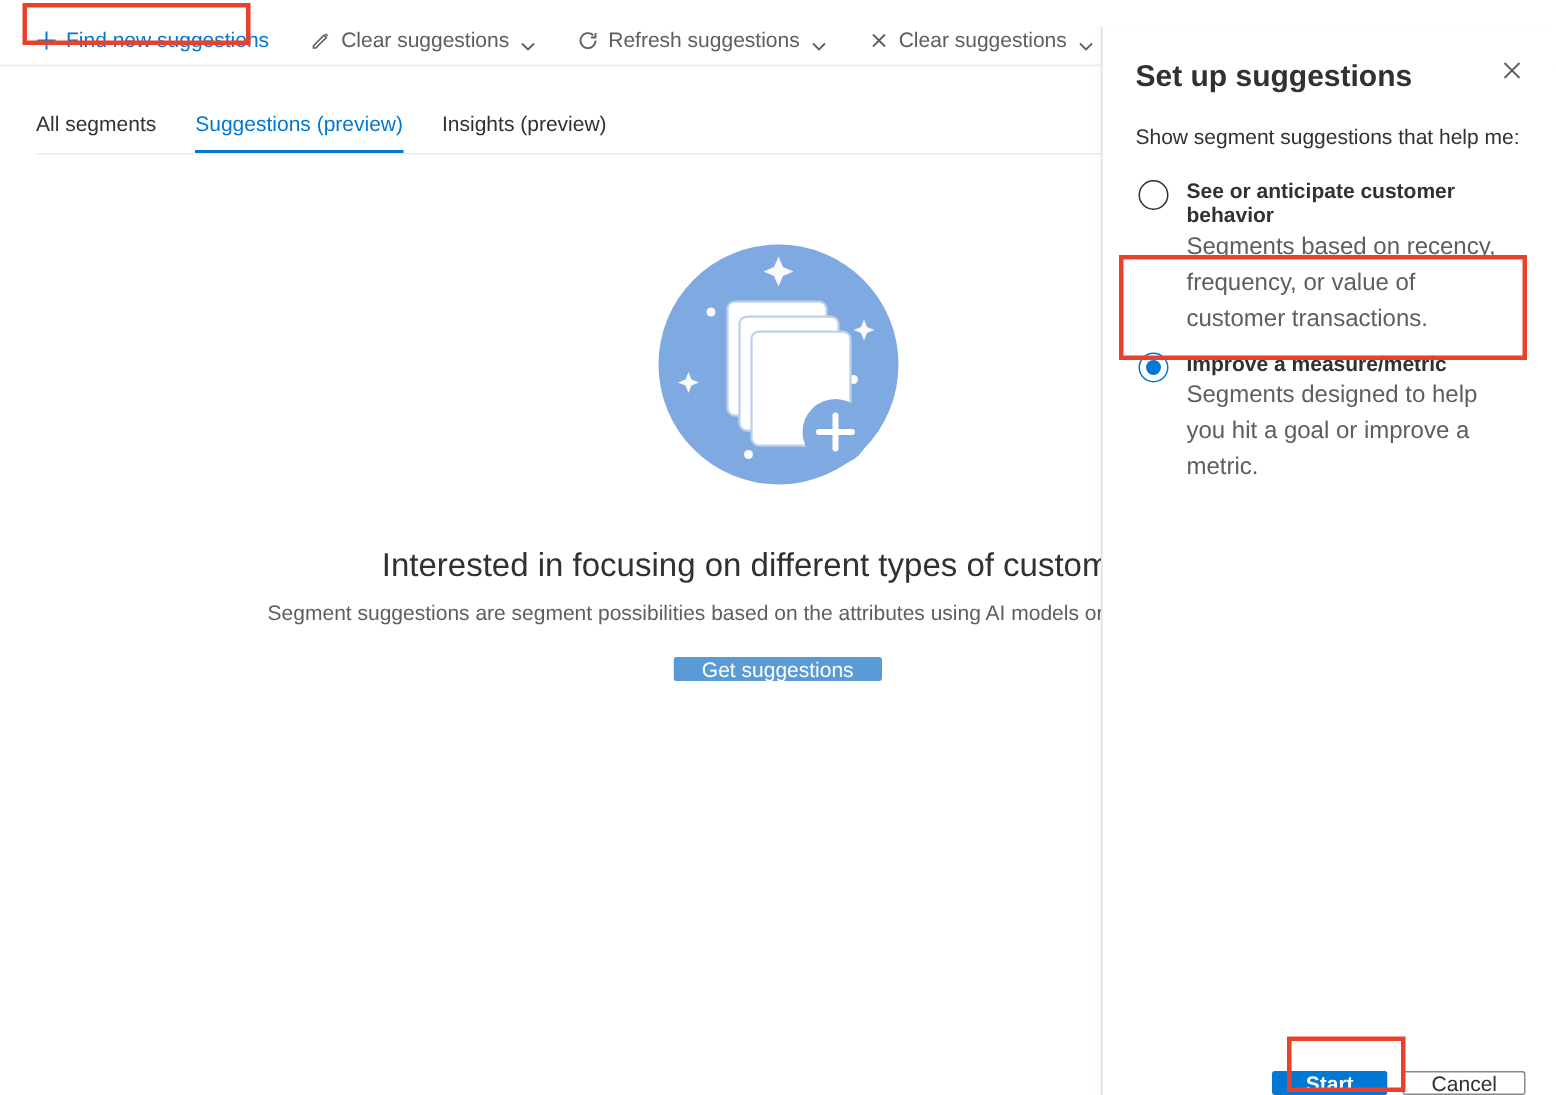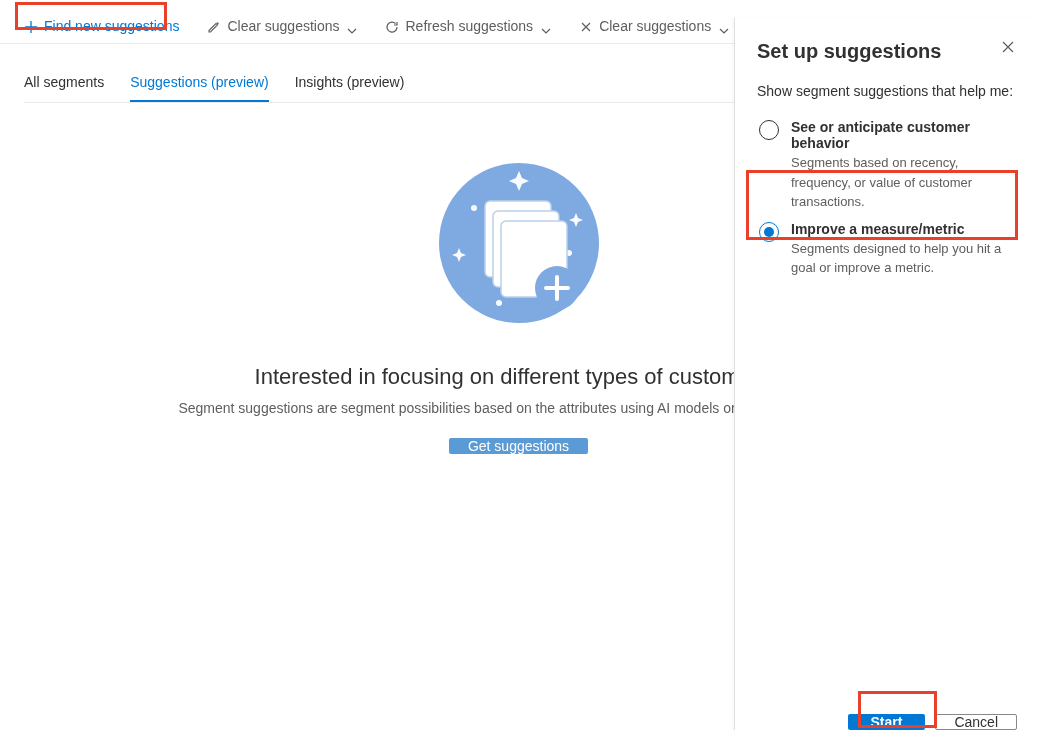--- a/index.html
+++ b/index.html
@@ -169,21 +169,21 @@
     border-radius: 50%;
     background: #0078d4;
   }
   .opt-title {
     font-size: 14px;
     font-weight: 600;
     color: #323130;
     margin-bottom: 2px;
   }
   .opt-desc {
-    font-size: 13px;
+    font-size: 16px;
     color: #605e5c;
     line-height: 1.5;
   }
   .panel-footer {
     padding: 14px 20px 18px 20px;
     display: flex;
     justify-content: flex-end;
     gap: 10px;
   }
   

